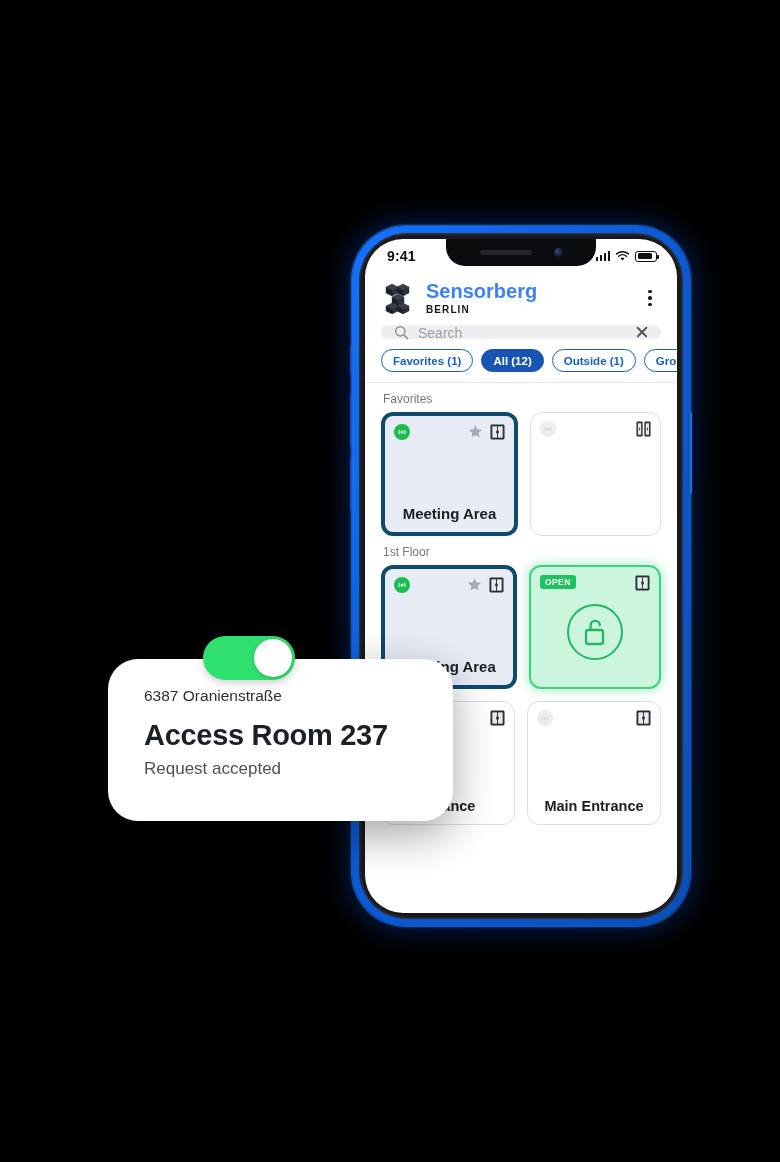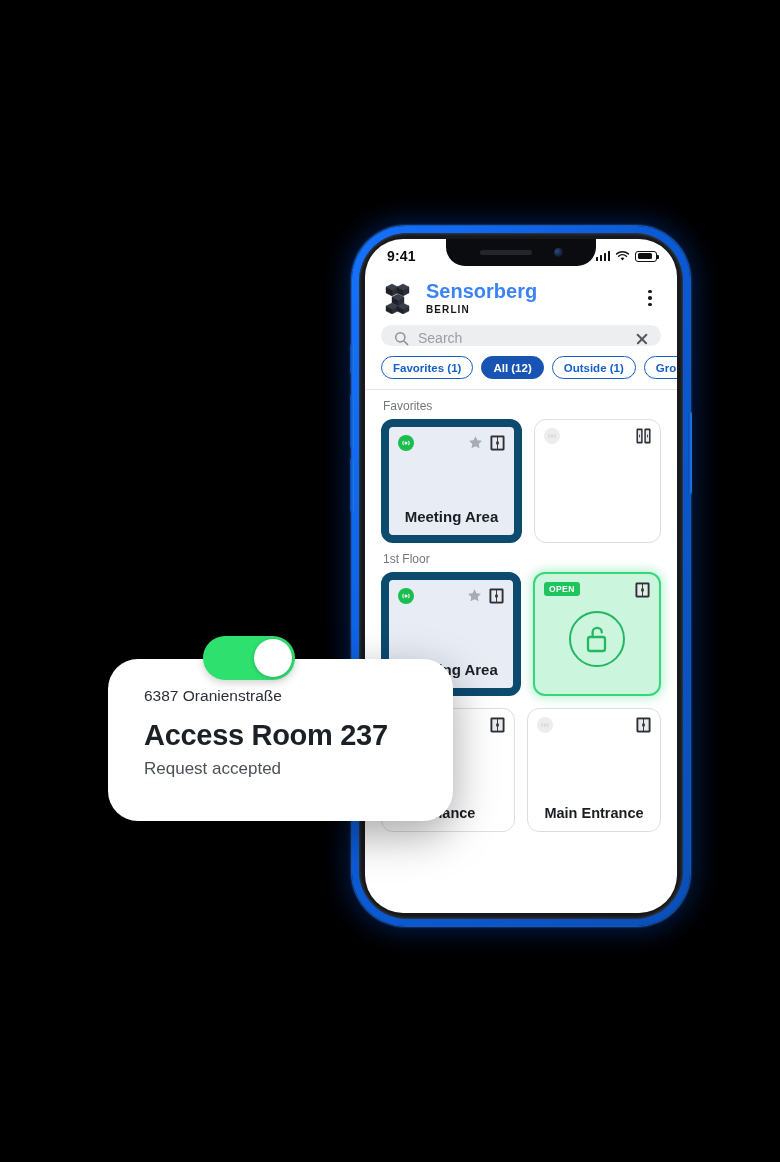--- a/index.html
+++ b/index.html
@@ -92,22 +92,22 @@
   .logo { width: 30px; height: 32px; flex: 0 0 30px; }
   .brand { margin-left: 13px; flex: 1; }
   .brand-name { font-size: 20px; font-weight: bold; color: #3b82f6; line-height: 1.05; }
   .brand-sub { font-size: 10px; font-weight: bold; color: #15171c; letter-spacing: 1.1px; margin-top: 2px; }
   .kebab { width: 22px; display:flex; flex-direction:column; align-items:center; gap:3px; cursor:pointer; }
   .kebab i { width: 3.5px; height: 3.5px; border-radius: 50%; background:#1b1d22; display:block; }
 
   
   .search-row { padding: 2px 16px 10px; }
   .search-bar {
-    height: 21px; background: #eceef0; border-radius: 16px;
-    display: flex; align-items: flex-end; padding: 0 12px 0 13px; gap: 9px;
+    height: 14px; background: #eceef0; border-radius: 16px;
+    display: flex; align-items: flex-start; padding: 0 12px 0 13px; gap: 9px;
   }
   .search-ph { flex:1; font-size: 14px; color: #9a9da3; }
   .x-icon { width: 14px; height: 14px; position: relative; cursor:pointer; }
   .x-icon::before, .x-icon::after {
     content:''; position:absolute; left:0; top:6px; width:14px; height:1.6px;
     background:#55585e; border-radius:1px;
   }
   .x-icon::before { transform: rotate(45deg); }
   .x-icon::after  { transform: rotate(-45deg); }
 
@@ -133,21 +133,21 @@
   }
   .card-grid {
     display: flex; gap: 12px; padding: 0 16px;
   }
   .card {
     flex: 1 1 0; height: 124px;
     border: 1.2px solid #dcdee2; border-radius: 12px;
     background: #fff; position: relative; cursor: pointer;
     display: flex; flex-direction: column;
   }
-  .card.selected { border: 8px solid #0c4a6e; background: #e8ecf5; }
+  .card.selected { border: 4px solid #0c4a6e; background: #e8ecf5; }
   .card.open {
     border: 2.5px solid #34d77a; background: #ccf5dd;
     box-shadow: 0 0 10px 3px rgba(52,215,122,.30);
   }
   .card-top {
     display: flex; align-items: flex-start; justify-content: flex-end;
     gap: 7px; padding: 8px 9px 0 9px;
   }
   .badge-ble {
     position: absolute; left: 9px; top: 8px;

